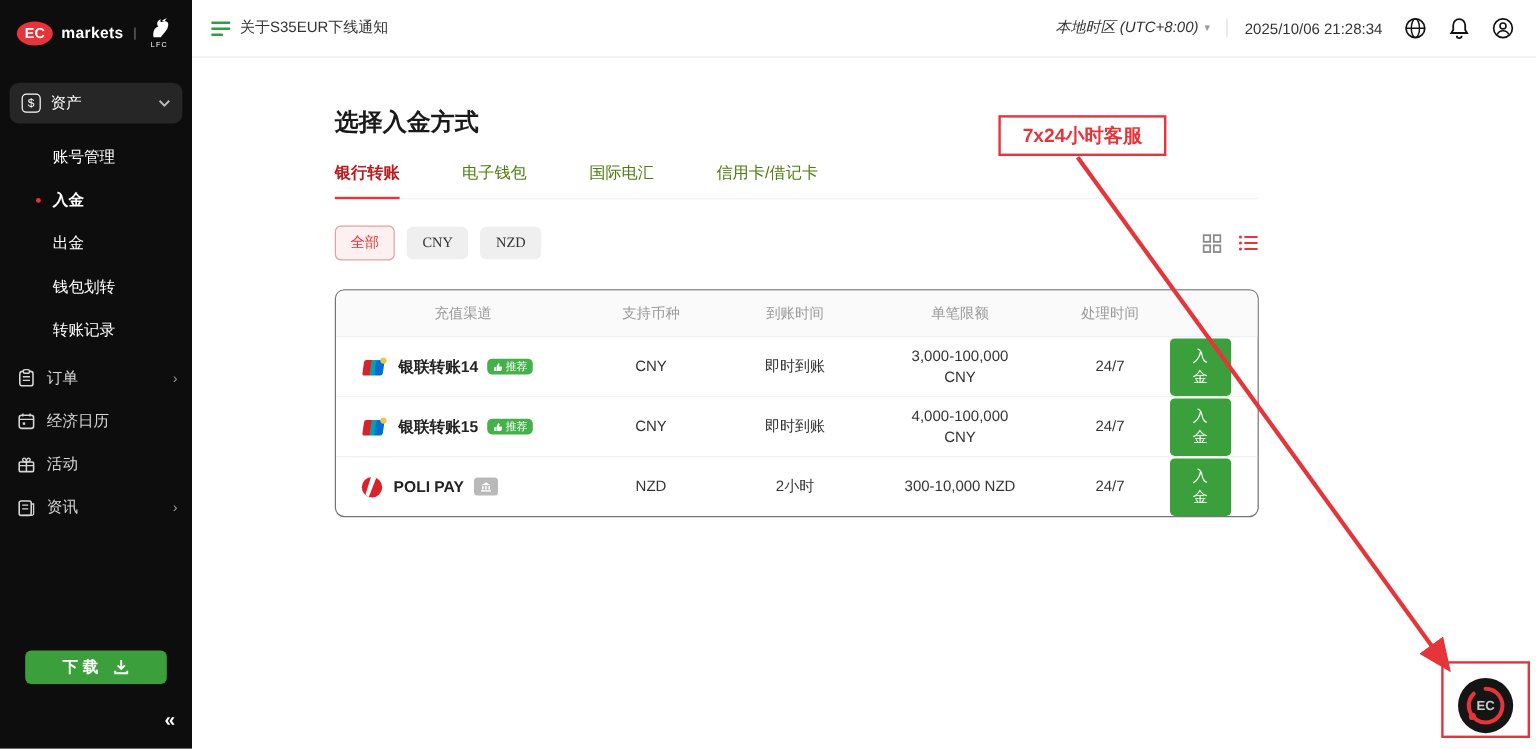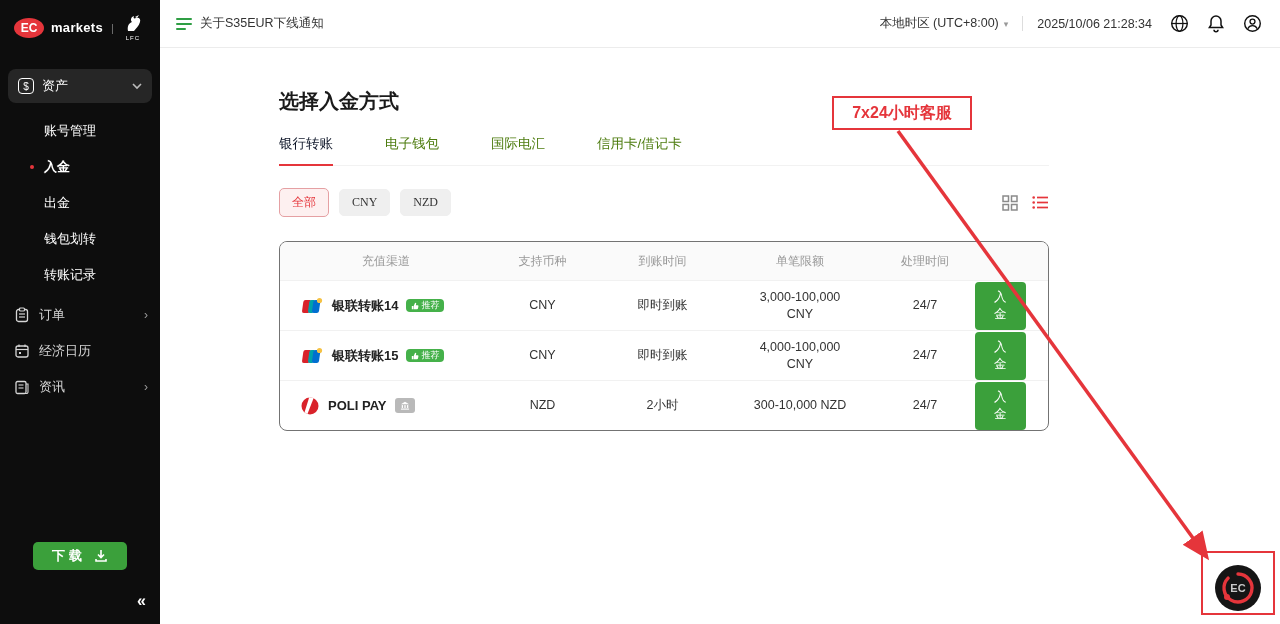--- a/index.html
+++ b/index.html
@@ -32,47 +32,47 @@
   .subitem.active::before { content:""; position:absolute; left:30px; top:50%; margin-top:-2px;
     width:4px; height:4px; border-radius:50%; background:#e5353b; }
   .navitem { display:flex; align-items:center; gap:9px; padding:9px 12px 9px 14px;
     color:#d6d6d6; cursor:pointer; }
   .navitem .nlabel { flex:1; }
   .navitem svg.ni { flex:0 0 16px; }
   .nav-chev { color:#9a9a9a; font-size:12px; }
 
   .side-bottom { padding:0 0 14px 0; }
   .dl-btn { margin:0 auto 22px auto; display:flex; align-items:center; justify-content:center; gap:8px;
-    width:94px; height:28px; background:#3ba03b; border:none; border-radius:5px; color:#fff;
+    width:118px; height:28px; background:#3ba03b; border:none; border-radius:5px; color:#fff;
     font-size:13px; font-weight:bold; letter-spacing:4px; cursor:pointer;font-family:Liberation Serif, serif; }
   .collapse { text-align:right; padding-right:14px; color:#fff; font-size:16px; font-weight:bold; cursor:pointer; }
 
   
   .right { flex:1; display:flex; flex-direction:column; background:#fff; }
   .topbar { height:48px; border-bottom:1px solid #ececec; display:flex; align-items:center;
     padding:0 18px 0 16px; }
   .notice-wrap { display:flex; align-items:center; gap:8px; cursor:pointer; }
   .hamb { display:flex; flex-direction:column; gap:3px; }
   .hamb span { height:2px; background:#2f9e44; border-radius:1px; }
   .hamb .l1{width:16px;} .hamb .l2{width:16px;} .hamb .l3{width:10px;}
   .notice-txt { font-size:12.5px; color:#333; }
   .top-spacer { flex:1; }
-  .tz { display:flex; align-items:center; gap:5px; font-size:12.5px; color:#333; cursor:pointer; }
+  .tz { display:flex; align-items:center; gap:5px; font-size:12.5px; color:#333; cursor:pointer;font-style:italic; }
   .tz-chev { color:#999; font-size:9px; }
   .vdiv { width:1px; height:15px; background:#ddd; margin:0 14px; }
   .dtime { font-size:12.5px; color:#333; }
   .top-ic { margin-left:18px; cursor:pointer; display:flex; align-items:center; }
 
   
   .content { position:relative; flex:1; }
   .inner { margin:40px 0 0 119px; width:770px; }
   .page-title { font-size:20px; font-weight:bold; color:#1a1a1a; }
   .tabs { display:flex; gap:52px; margin-top:20px; border-bottom:1px solid #f2f2f2; }
   .tab { font-size:13.5px; color:#4d7c0f; padding-bottom:12px; cursor:pointer; position:relative; }
-  .tab.active { color:#0f172a; }
+  .tab.active { color:#b91c1c;font-weight:bold; }
   .tab.active::after { content:""; position:absolute; left:0; right:0; bottom:-1px; height:2px; background:#e5353b; }
   .chips-row { display:flex; align-items:center; margin-top:22px; }
   .chip { font-size:12px; padding:5px 12px; border-radius:5px; margin-right:10px; cursor:pointer;
     background:#efefef; color:#333; border:1px solid #efefef;font-family:Liberation Serif, serif; }
   .chip.active { background:#fdf0f0; color:#e5353b; border:1px solid #e5a0a3; }
   .view-toggles { margin-left:auto; display:flex; align-items:center; gap:14px; }
   .vt { cursor:pointer; display:flex; }
 
   .dep-table { margin-top:24px; border:1px solid #737373; border-radius:8px; overflow:hidden; }
   .t-head, .t-row { display:grid; grid-template-columns:205px 115px 125px 150px 100px 1fr; align-items:center; }
@@ -151,20 +151,29 @@
         <svg class="ni" width="16" height="16" viewBox="0 0 16 16">
           <rect x="2" y="3" width="12" height="11" rx="2" fill="none" stroke="#d6d6d6" stroke-width="1.3"></rect>
           <line x1="2" y1="6.5" x2="14" y2="6.5" stroke="#d6d6d6" stroke-width="1.2"></line>
           <line x1="5" y1="1.5" x2="5" y2="4" stroke="#d6d6d6" stroke-width="1.2"></line>
           <line x1="11" y1="1.5" x2="11" y2="4" stroke="#d6d6d6" stroke-width="1.2"></line>
           <rect x="5" y="9" width="2" height="2" fill="#d6d6d6"></rect>
         </svg>
         <span class="nlabel">经济日历</span>
       </div>
 
+      <div class="navitem">
+        <svg class="ni" width="16" height="16" viewBox="0 0 16 16">
+          <rect x="2" y="6" width="12" height="8" rx="1" fill="none" stroke="#d6d6d6" stroke-width="1.3"></rect>
+          <line x1="2" y1="9" x2="14" y2="9" stroke="#d6d6d6" stroke-width="1.1"></line>
+          <line x1="8" y1="6" x2="8" y2="14" stroke="#d6d6d6" stroke-width="1.2"></line>
+          <path d="M8 6 C5 6 4 4 5.5 3 C7 2.2 8 4 8 6 C8 4 9 2.2 10.5 3 C12 4 11 6 8 6Z" fill="none" stroke="#d6d6d6" stroke-width="1.1"></path>
+        </svg>
+        <span class="nlabel">活动</span>
+      </div>
 
       <div class="navitem">
         <svg class="ni" width="16" height="16" viewBox="0 0 16 16">
           <rect x="2" y="2.5" width="10" height="12" rx="1.5" fill="none" stroke="#d6d6d6" stroke-width="1.3"></rect>
           <path d="M12 5 h2 v8 a1.5 1.5 0 0 1 -1.5 1.5 H5" fill="none" stroke="#d6d6d6" stroke-width="1.1"></path>
           <line x1="4.5" y1="6" x2="9.5" y2="6" stroke="#d6d6d6" stroke-width="1.1"></line>
           <line x1="4.5" y1="9" x2="9.5" y2="9" stroke="#d6d6d6" stroke-width="1.1"></line>
         </svg>
         <span class="nlabel">资讯</span>
         <span class="nav-chev">›</span>

